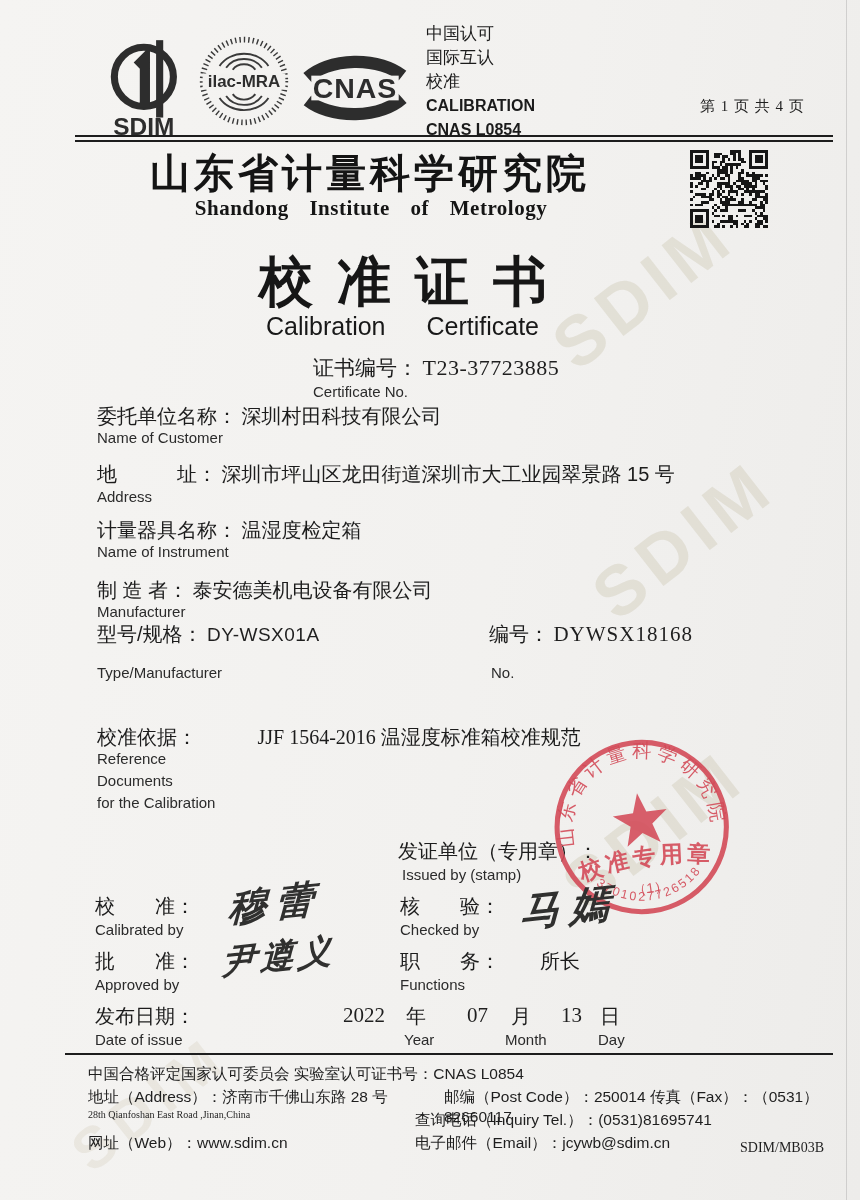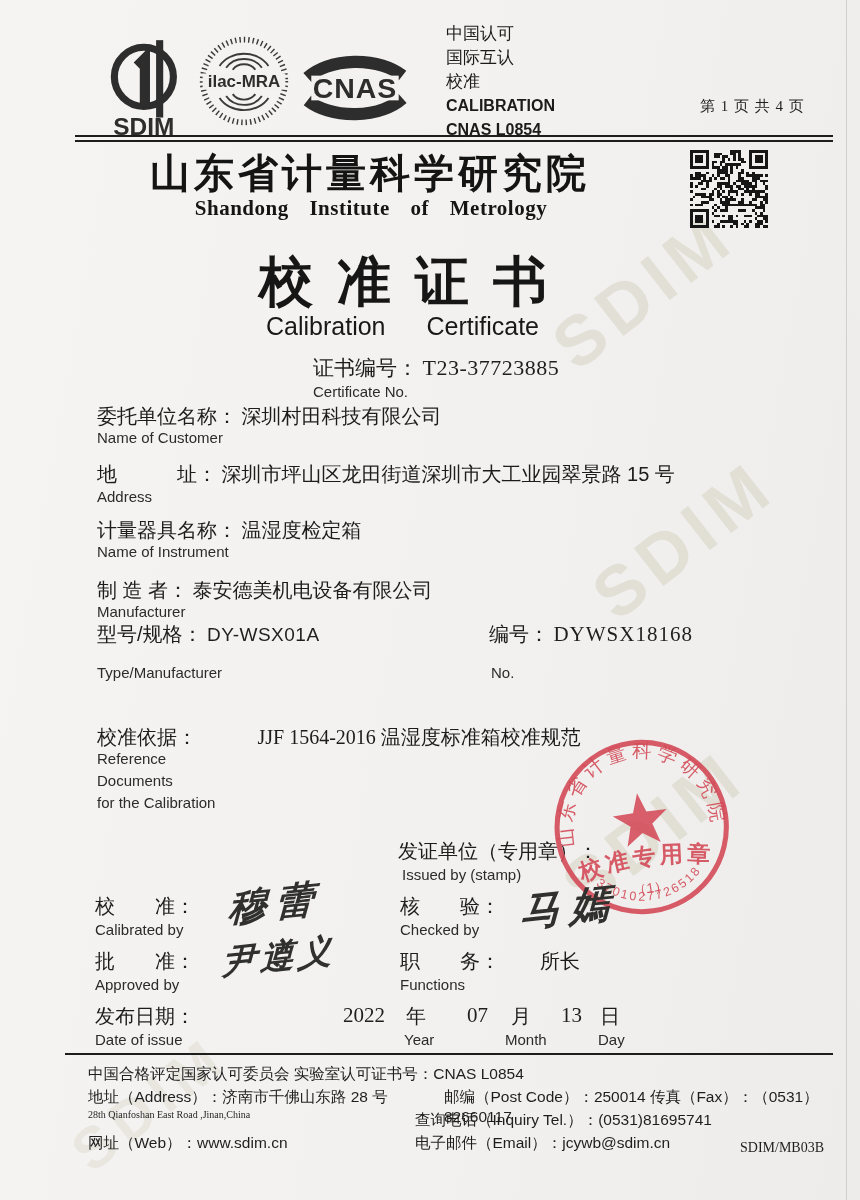--- a/index.html
+++ b/index.html
@@ -66,21 +66,21 @@
     <text x="50" y="56" text-anchor="middle" font-size="18" font-weight="bold" font-family="Liberation Sans, sans-serif" fill="#2d2d2d">ilac-MRA</text>
   </svg>
 
   <svg class="abs z1" style="left:298px;top:53px;" width="114" height="70" viewBox="0 0 120 70">
     <path d="M10,24 A62,38 0 0 1 110,22" fill="none" stroke="#2d2d2d" stroke-width="13"></path>
     <path d="M110,46 A62,38 0 0 1 10,48" fill="none" stroke="#2d2d2d" stroke-width="13"></path>
     <rect x="14" y="22" width="92" height="26" fill="#f2f1ef"></rect>
     <text x="60" y="45" text-anchor="middle" font-size="30" font-weight="bold" letter-spacing="1" font-family="Liberation Sans, sans-serif" fill="#2d2d2d">CNAS</text>
   </svg>
 
-  <div class="abs z1" style="left:426px;top:22px;margin-left:20px;">
+  <div class="abs z1" style="left:426px;top:22px;">
     <div class="accred-line-cn">中国认可</div>
     <div class="accred-line-cn">国际互认</div>
     <div class="accred-line-cn">校准</div>
     <div class="accred-line-en">CALIBRATION</div>
     <div class="accred-line-en">CNAS L0854</div>
   </div>
 
   <div class="abs z1 serif" style="left:700px;top:97px;font-size:15px;letter-spacing:1px;">第 1 页 共 4 页</div>
 
   <div class="abs z1 rule-double" style="left:75px;top:135px;width:758px;"></div>

